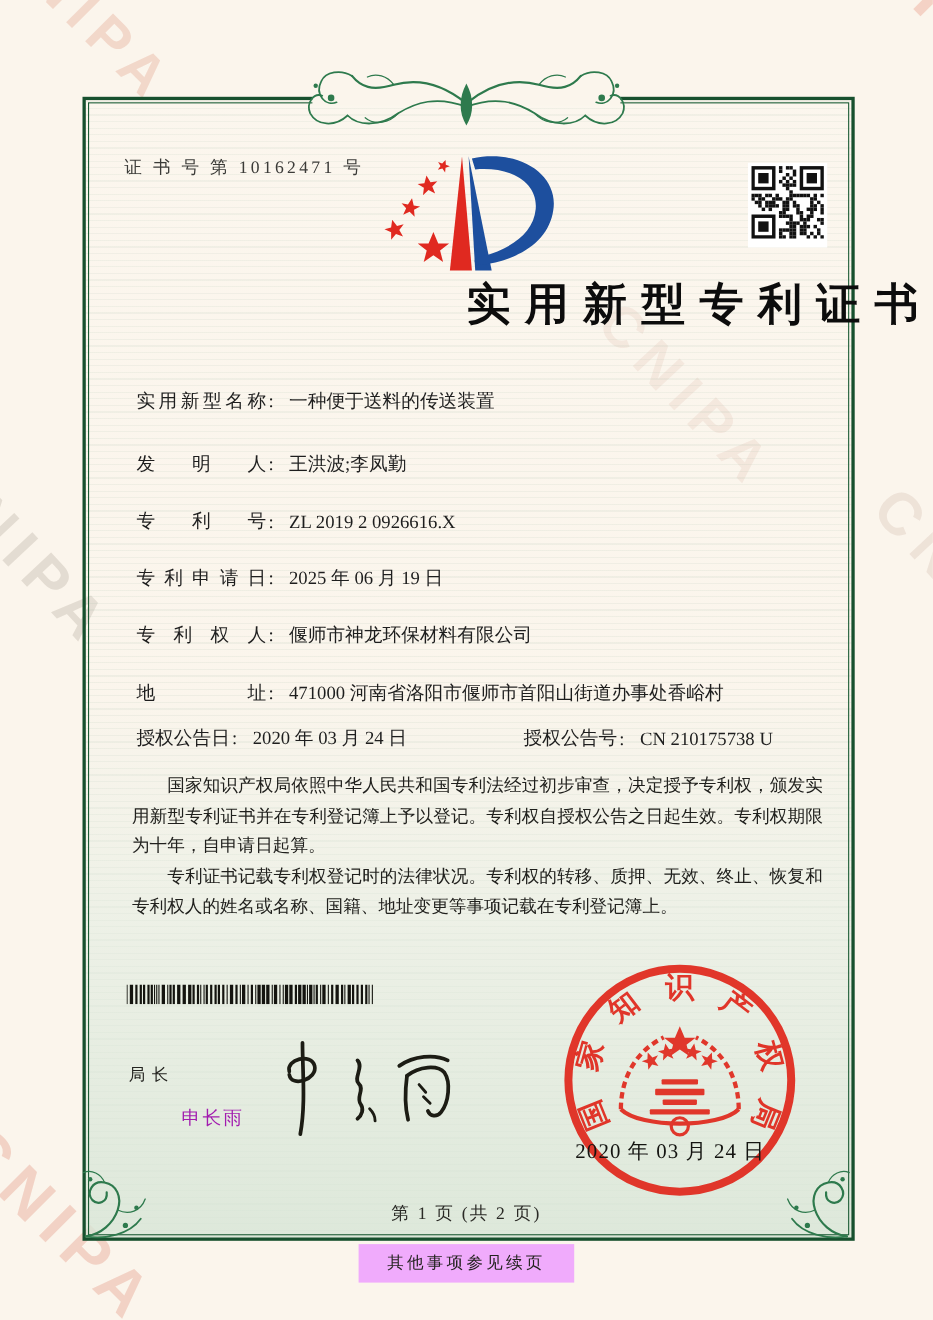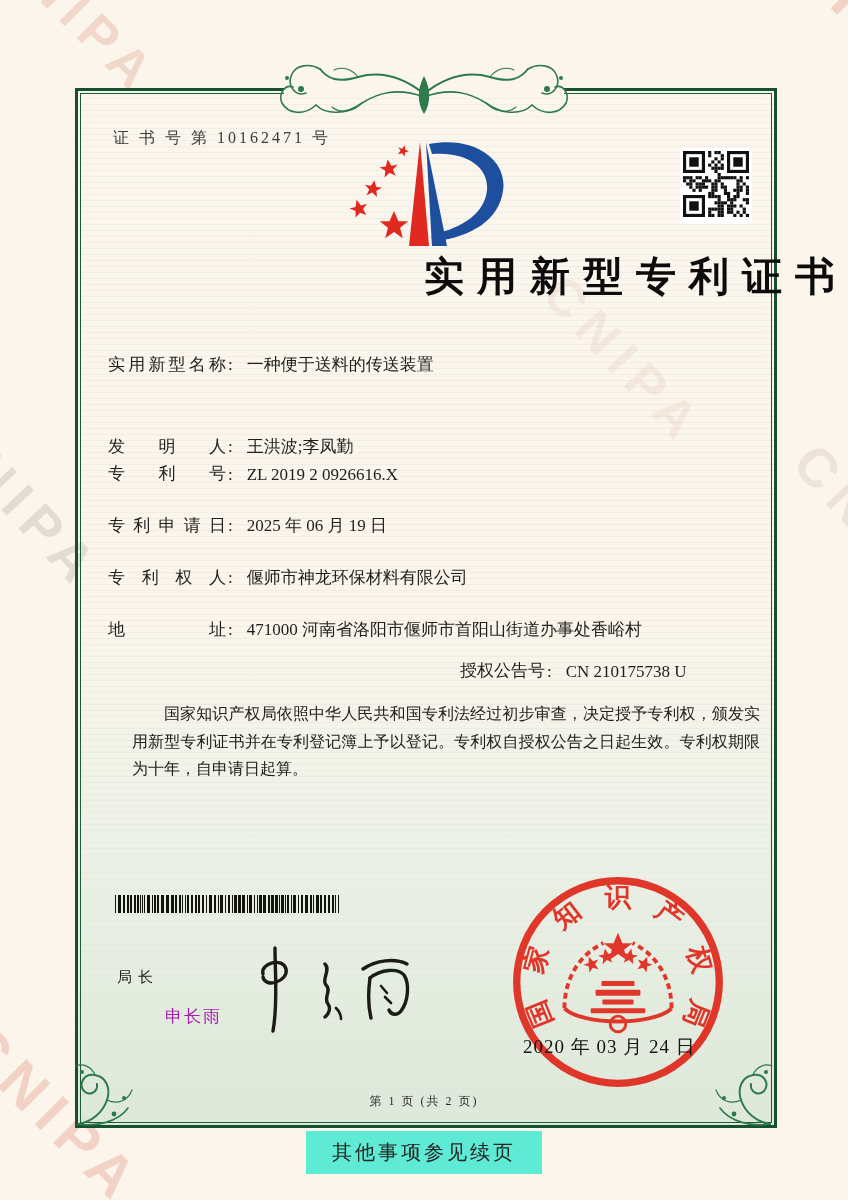--- a/index.html
+++ b/index.html
@@ -31,56 +31,56 @@
       linear-gradient(180deg, rgba(253,250,243,0.20) 0%, rgba(250,247,238,0.10) 52%,
                       rgba(226,237,226,0.55) 72%, rgba(214,229,214,0.80) 100%),
       repeating-linear-gradient(0deg, rgba(122,160,136,0.10) 0 1px, rgba(0,0,0,0) 1px 6px);
   }
   .frame-inner{
     position:absolute;left:2px;top:2px;right:2px;bottom:2px;
     border:1px solid #1d5c36;
   }
 
   
-  .cert-no{left:113px;top:128px;z-index:4;font-size:16px;letter-spacing:3px;color:#3b3b38;}
+  .cert-no{left:113px;top:142px;z-index:4;font-size:16px;letter-spacing:3px;color:#3b3b38;}
   .qr-wrap{left:680px;top:148px;z-index:4;background:#ffffff;padding:3px;}
   .logo-wrap{left:332px;top:138px;z-index:4;}
   .cert-title{
     left:0;top:249px;width:100%;z-index:4;text-align:right;
     font-size:40px;font-weight:700;letter-spacing:13px;text-indent:13px;color:#0c0c0c;
   }
-  .field-row{position:absolute;left:108px;width:640px;font-size:17px;color:#1e1e1e;white-space:nowrap;z-index:4;}
+  .field-row{position:absolute;left:124px;width:640px;font-size:17px;color:#1e1e1e;white-space:nowrap;z-index:4;}
   .field-label{display:inline-block;width:118px;text-align:justify;text-align-last:justify;vertical-align:bottom;}
   .field-colon{display:inline-block;margin:0 14px 0 2px;}
-  .row-1{top:353px;} .row-2{top:410px;margin-top:25px;} .row-3{top:462px;}
+  .row-1{top:353px;} .row-2{top:410px;} .row-3{top:462px;}
   .row-4{top:514px;} .row-5{top:566px;} .row-6{top:618px;}
   .row-7{top:659px;}
   .grant-no-group{position:absolute;left:352px;top:0;white-space:nowrap;}
   .grant-no-group .field-label{width:auto;text-align:right;text-align-last:auto;}
   .row-7 .date-group .field-label{width:auto;text-align:left;text-align-last:auto;}
 
   
   .body-text{
-    left:132px;top:700px;width:628px;z-index:4;
+    left:120px;top:700px;width:628px;z-index:4;
     font-family:"DejaVu Serif","Liberation Serif",serif;
     font-size:16px;line-height:1.72;color:#20201d;text-align:justify;
   }
   .body-text p{margin:0;text-indent:2em;}
 
   
   .barcode-wrap{left:115px;top:895px;z-index:4;}
   .director-title{left:117px;top:968px;z-index:4;font-size:15px;letter-spacing:6px;color:#23231f;}
   .director-name{left:117px;top:1005px;z-index:4;font-size:17px;letter-spacing:2px;color:#a21caf;margin-left:48px;}
   .signature-wrap{left:233px;top:938px;z-index:5;}
   .seal-wrap{left:506px;top:872px;z-index:5;}
   .seal-date{left:523px;top:1034px;z-index:6;font-size:19px;letter-spacing:1px;color:#141411;white-space:nowrap;}
-  .page-indicator{left:0;top:1093px;width:100%;z-index:4;text-align:center;font-size:12px;letter-spacing:2px;color:#2a2a26;}
+  .page-indicator{left:0;top:1093px;width:100%;z-index:4;text-align:center;font-size:16px;letter-spacing:2px;color:#2a2a26;}
   .continuation-note{
     left:50%;top:1131px;transform:translateX(-50%);z-index:4;
-    background:#5eead4;padding:8px 26px;font-size:20px;letter-spacing:3px;color:#23231f;
+    background:#f0abfc;padding:8px 26px;font-size:15px;letter-spacing:3px;color:#23231f;
     font-family:"DejaVu Serif","Liberation Serif",serif;white-space:nowrap;
   }
 
   
   .orn-top{left:254px;top:56px;z-index:3;}
   .orn-bl{left:70px;top:1058px;z-index:3;}
   .orn-br{left:708px;top:1058px;z-index:3;}
 </style>
 </head>
 <body>
@@ -300,27 +300,31 @@
 <div class="field-row row-4">
   <span class="field-label">专利申请日</span><span class="field-colon">:</span><span class="field-value">2025 年 06 月 19 日</span>
 </div>
 <div class="field-row row-5">
   <span class="field-label">专利权人</span><span class="field-colon">:</span><span class="field-value">偃师市神龙环保材料有限公司</span>
 </div>
 <div class="field-row row-6">
   <span class="field-label">地址</span><span class="field-colon">:</span><span class="field-value">471000 河南省洛阳市偃师市首阳山街道办事处香峪村</span>
 </div>
 <div class="field-row row-7">
+  <span class="date-group">
+    <span class="field-label">授权公告日</span><span class="field-colon">:</span><span class="field-value">2020 年 03 月 24 日</span>
+  </span>
   <span class="grant-no-group">
     <span class="field-label">授权公告号</span><span class="field-colon">:</span><span class="field-value">CN 210175738 U</span>
   </span>
 </div>
 
 <div class="abs body-text">
   <p>国家知识产权局依照中华人民共和国专利法经过初步审查，决定授予专利权，颁发实用新型专利证书并在专利登记簿上予以登记。专利权自授权公告之日起生效。专利权期限为十年，自申请日起算。</p>
+  <p>专利证书记载专利权登记时的法律状况。专利权的转移、质押、无效、终止、恢复和专利权人的姓名或名称、国籍、地址变更等事项记载在专利登记簿上。</p>
 </div>
 
 <div class="abs barcode-wrap">
   <svg id="barcode-svg" width="228" height="18" viewBox="0 0 228 18">
       <rect x="0" y="0" width="1" height="18" fill="#14140f"></rect>
       <rect x="3" y="0" width="3" height="18" fill="#14140f"></rect>
       <rect x="8" y="0" width="2" height="18" fill="#14140f"></rect>
       <rect x="12" y="0" width="2" height="18" fill="#14140f"></rect>
       <rect x="15" y="0" width="2" height="18" fill="#14140f"></rect>
       <rect x="19" y="0" width="2" height="18" fill="#14140f"></rect>

